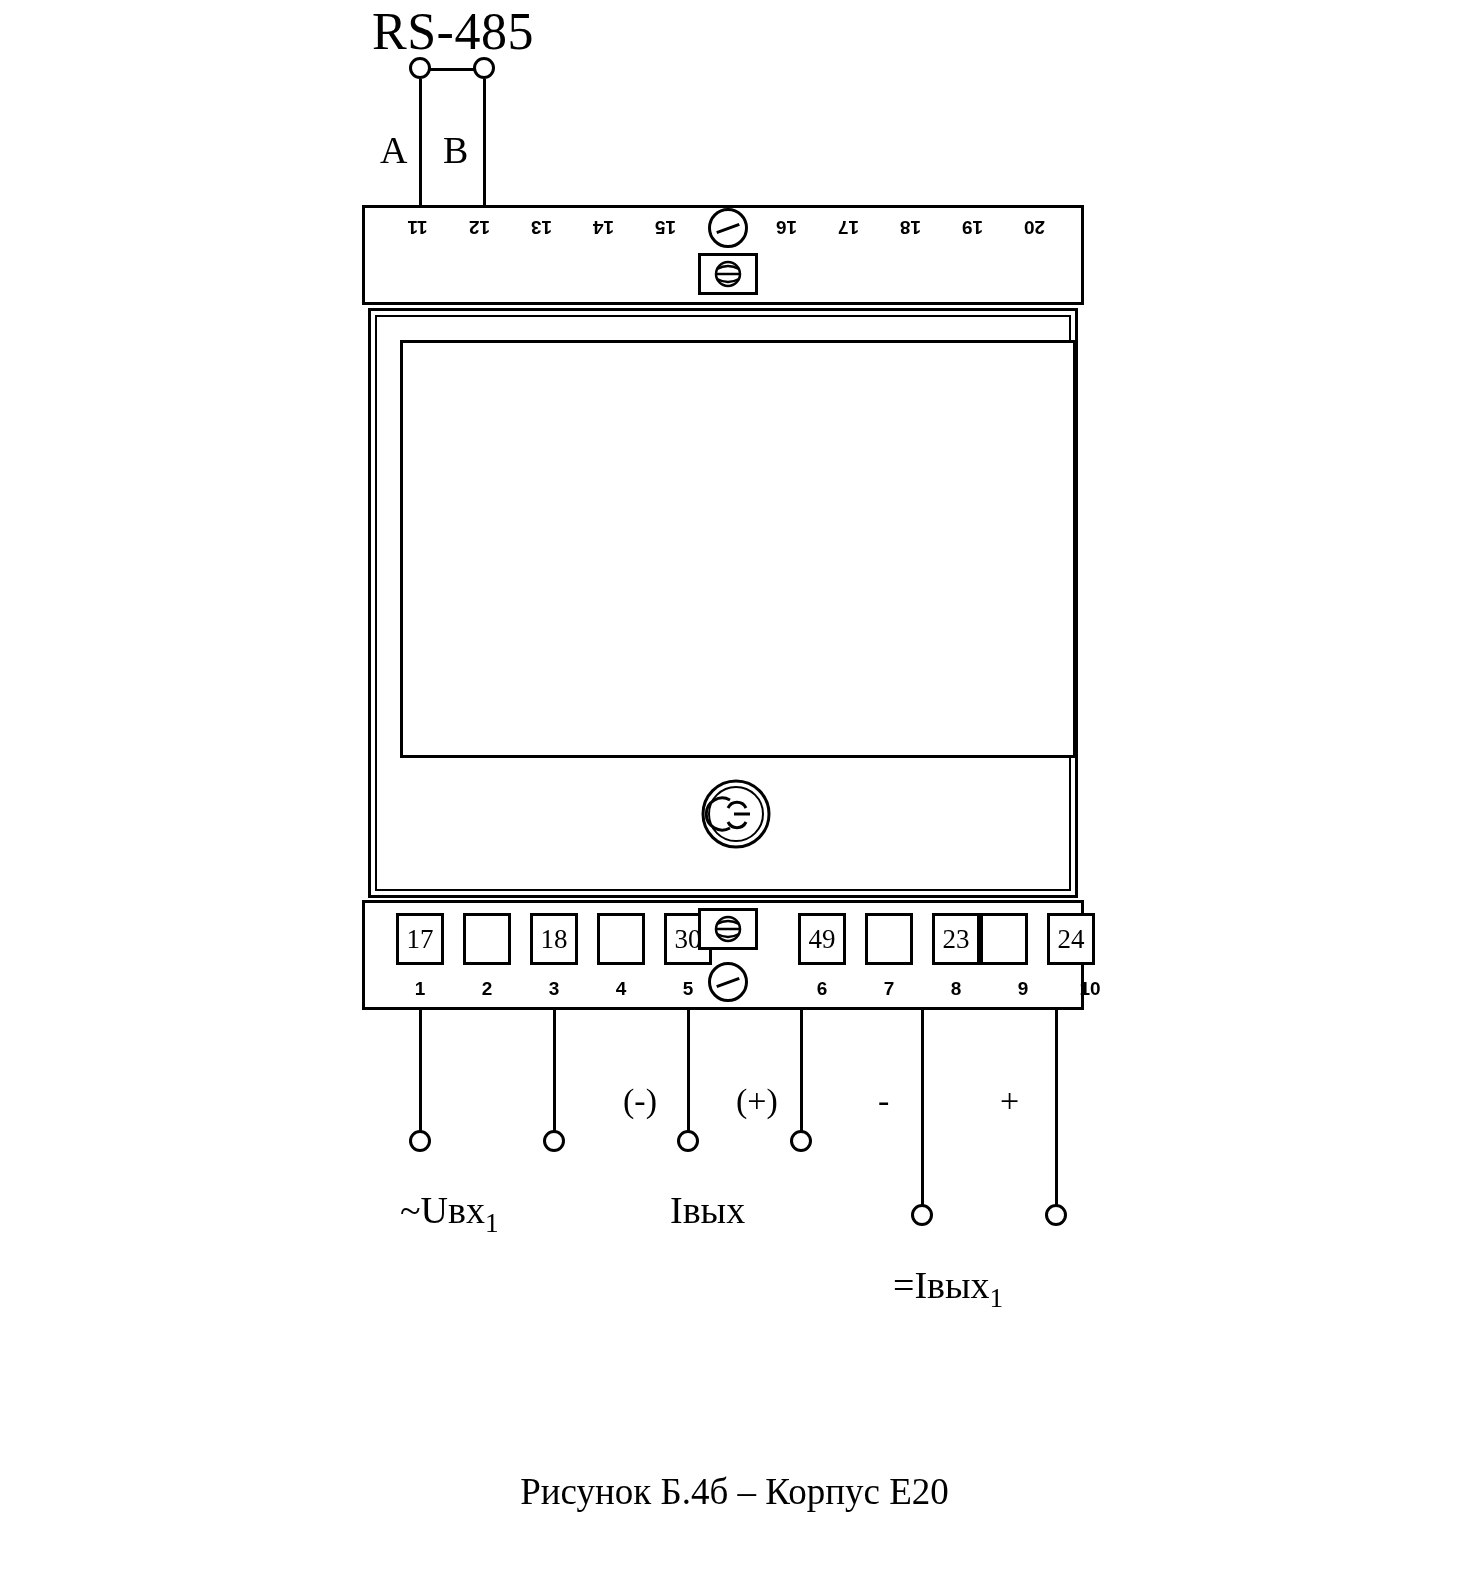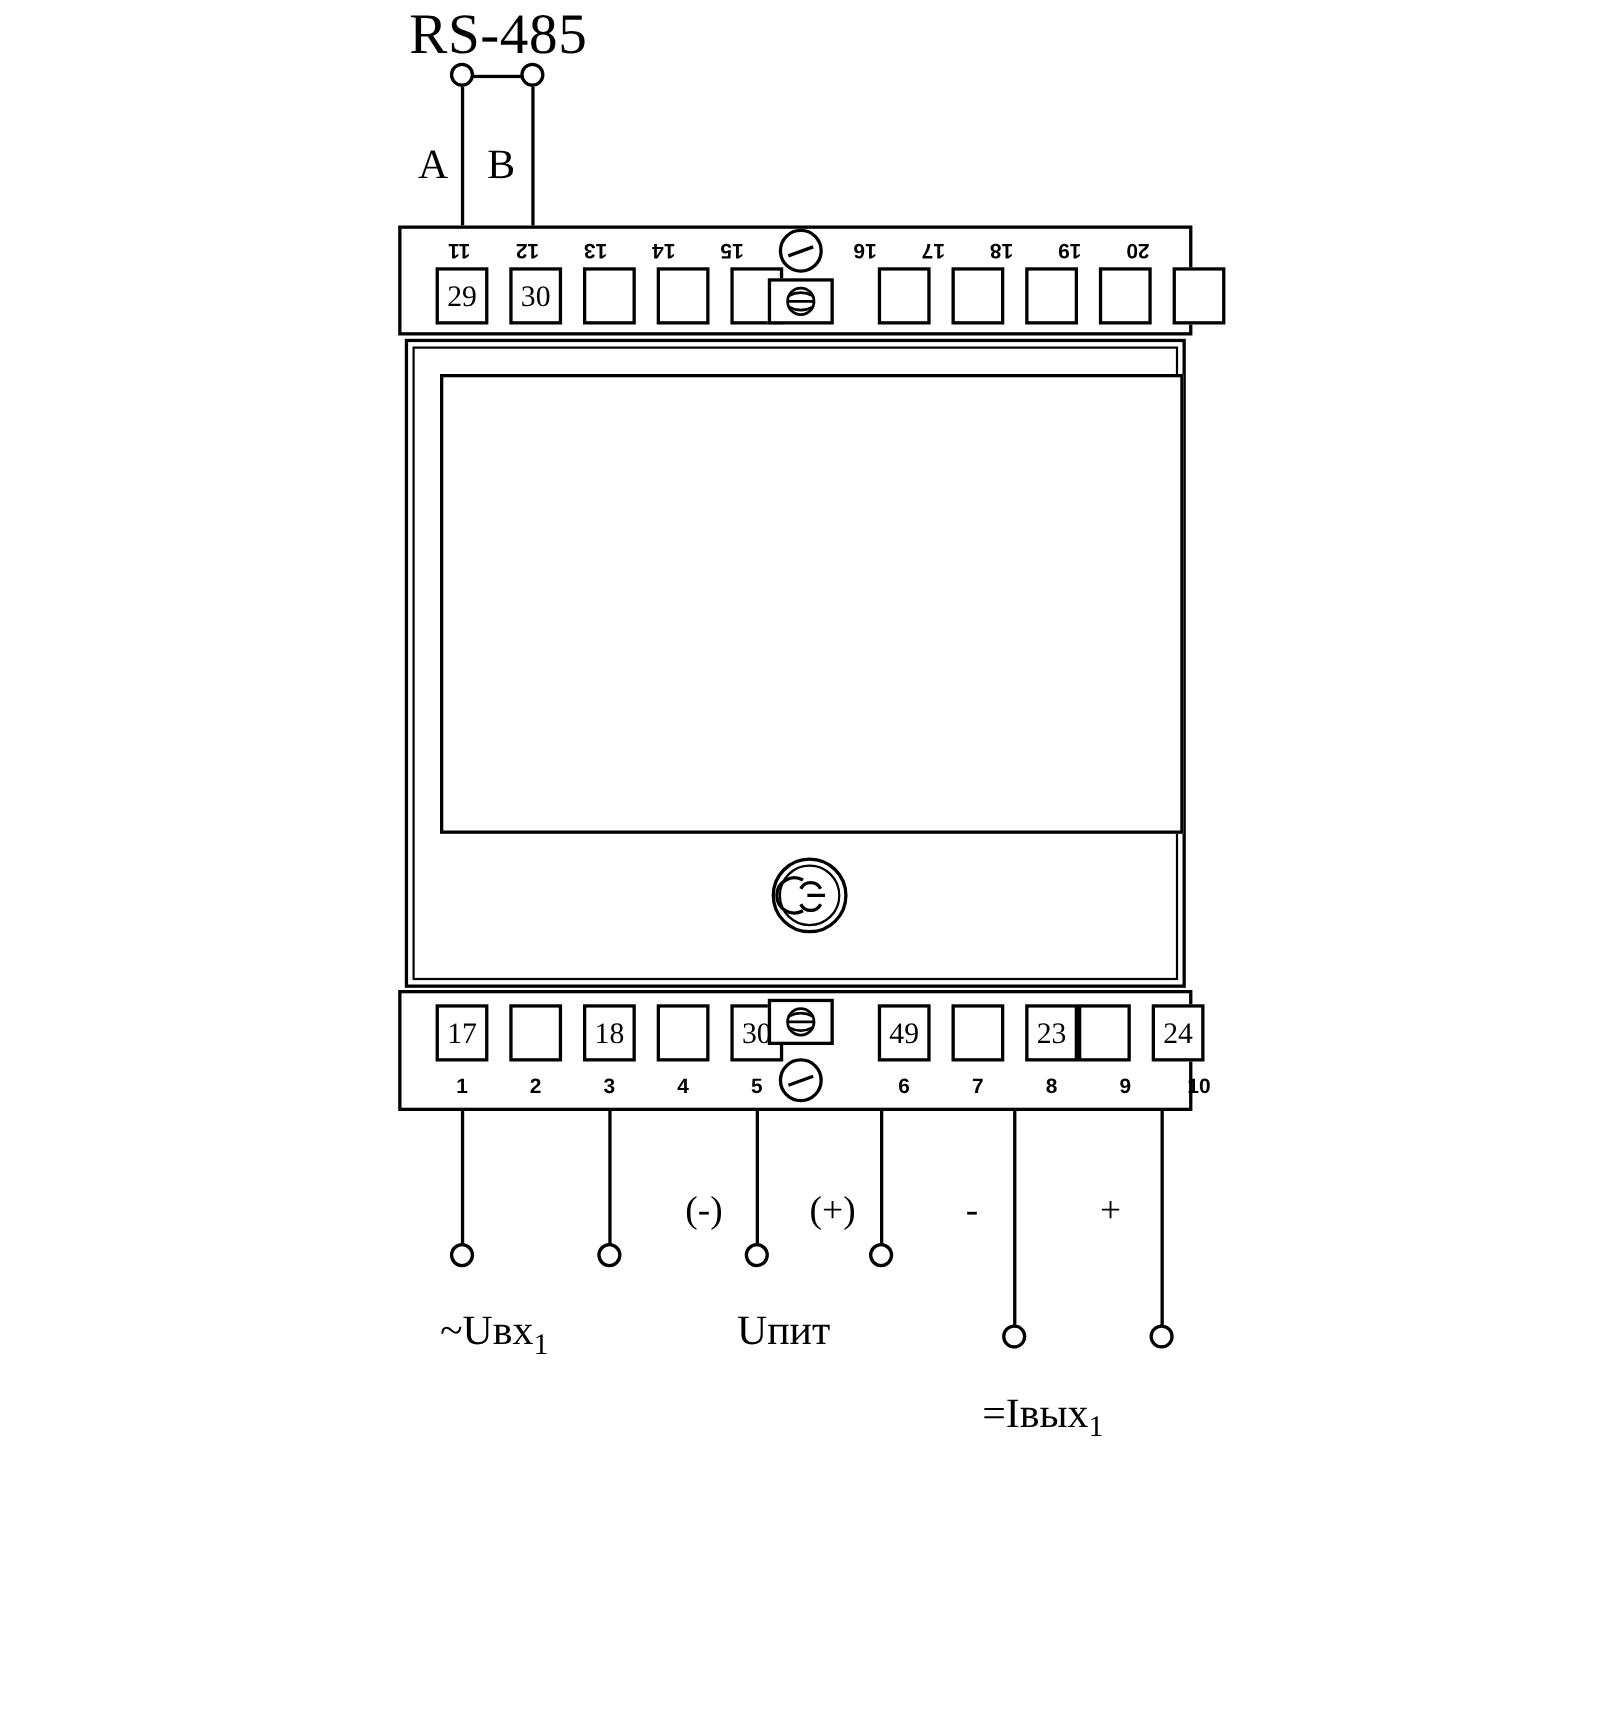--- a/index.html
+++ b/index.html
@@ -189,33 +189,20 @@
     <div class="tnum-top" style="width:48px; margin-right:19px;">14</div>
     <div class="tnum-top" style="width:48px; margin-right:19px;">15</div>
     <div style="width:67px;"></div>
     <div class="tnum-top" style="width:48px; margin-right:19px;">16</div>
     <div class="tnum-top" style="width:48px; margin-right:19px;">17</div>
     <div class="tnum-top" style="width:48px; margin-right:19px;">18</div>
     <div class="tnum-top" style="width:48px; margin-right:19px;">19</div>
     <div class="tnum-top" style="width:48px;">20</div>
   </div>
 
-  <div class="abs" style="left:396px; top:243px; display:flex;">
-    <div class="tsq" style="margin-right:19px;">29</div>
-    <div class="tsq" style="margin-right:19px;">30</div>
-    <div class="tsq" style="margin-right:19px;"></div>
-    <div class="tsq" style="margin-right:19px;"></div>
-    <div class="tsq" style="margin-right:19px;"></div>
-    <div style="width:67px;"></div>
-    <div class="tsq" style="margin-right:19px;"></div>
-    <div class="tsq" style="margin-right:19px;"></div>
-    <div class="tsq" style="margin-right:19px;"></div>
-    <div class="tsq" style="margin-right:19px;"></div>
-    <div class="tsq"></div>
-  </div>
 
   <div class="abs screw" style="left:708px; top:208px;">
     <div class="screw-slot"></div>
   </div>
   <div class="abs screw-box" style="left:698px; top:253px;">
     <svg width="34" height="30" viewBox="0 0 34 30">
       <circle cx="17" cy="15" r="12" fill="none" stroke="#000" stroke-width="2.5"></circle>
       <path d="M6 10 Q17 4 28 10" fill="none" stroke="#000" stroke-width="2.5"></path>
       <path d="M6 20 Q17 26 28 20" fill="none" stroke="#000" stroke-width="2.5"></path>
       <line x1="5" y1="15" x2="29" y2="15" stroke="#000" stroke-width="2.5"></line>
@@ -292,20 +279,21 @@
   <div class="abs leadlabel" style="left:878px; top:1082px;">-</div>
 
   <div class="abs vline" style="left:1055px; top:1010px; height:196px;"></div>
   <div class="abs term-circle" style="left:1045px; top:1204px;"></div>
   <div class="abs leadlabel" style="left:1000px; top:1082px;">+</div>
 
   <div class="abs" style="left:400px; top:1188px; font-size:38px; white-space:nowrap;">
     <span>~Uвх</span><span class="sub">1</span>
   </div>
 
-  <div class="abs" style="left:670px; top:1188px; font-size:38px; white-space:nowrap;">Uпит</div>
+  <div class="abs" style="left:670px; top:1188px; font-size:38px; white-space:nowrap;">Iвых</div>
 
   <div class="abs" style="left:893px; top:1263px; font-size:38px; white-space:nowrap;">
     <span>=Iвых</span><span class="sub">1</span>
   </div>
 
+  <div class="abs" id="fig-caption1">Рисунок Б.4б – Корпус Е20</div>
 
 </div>
 
 </body></html>

